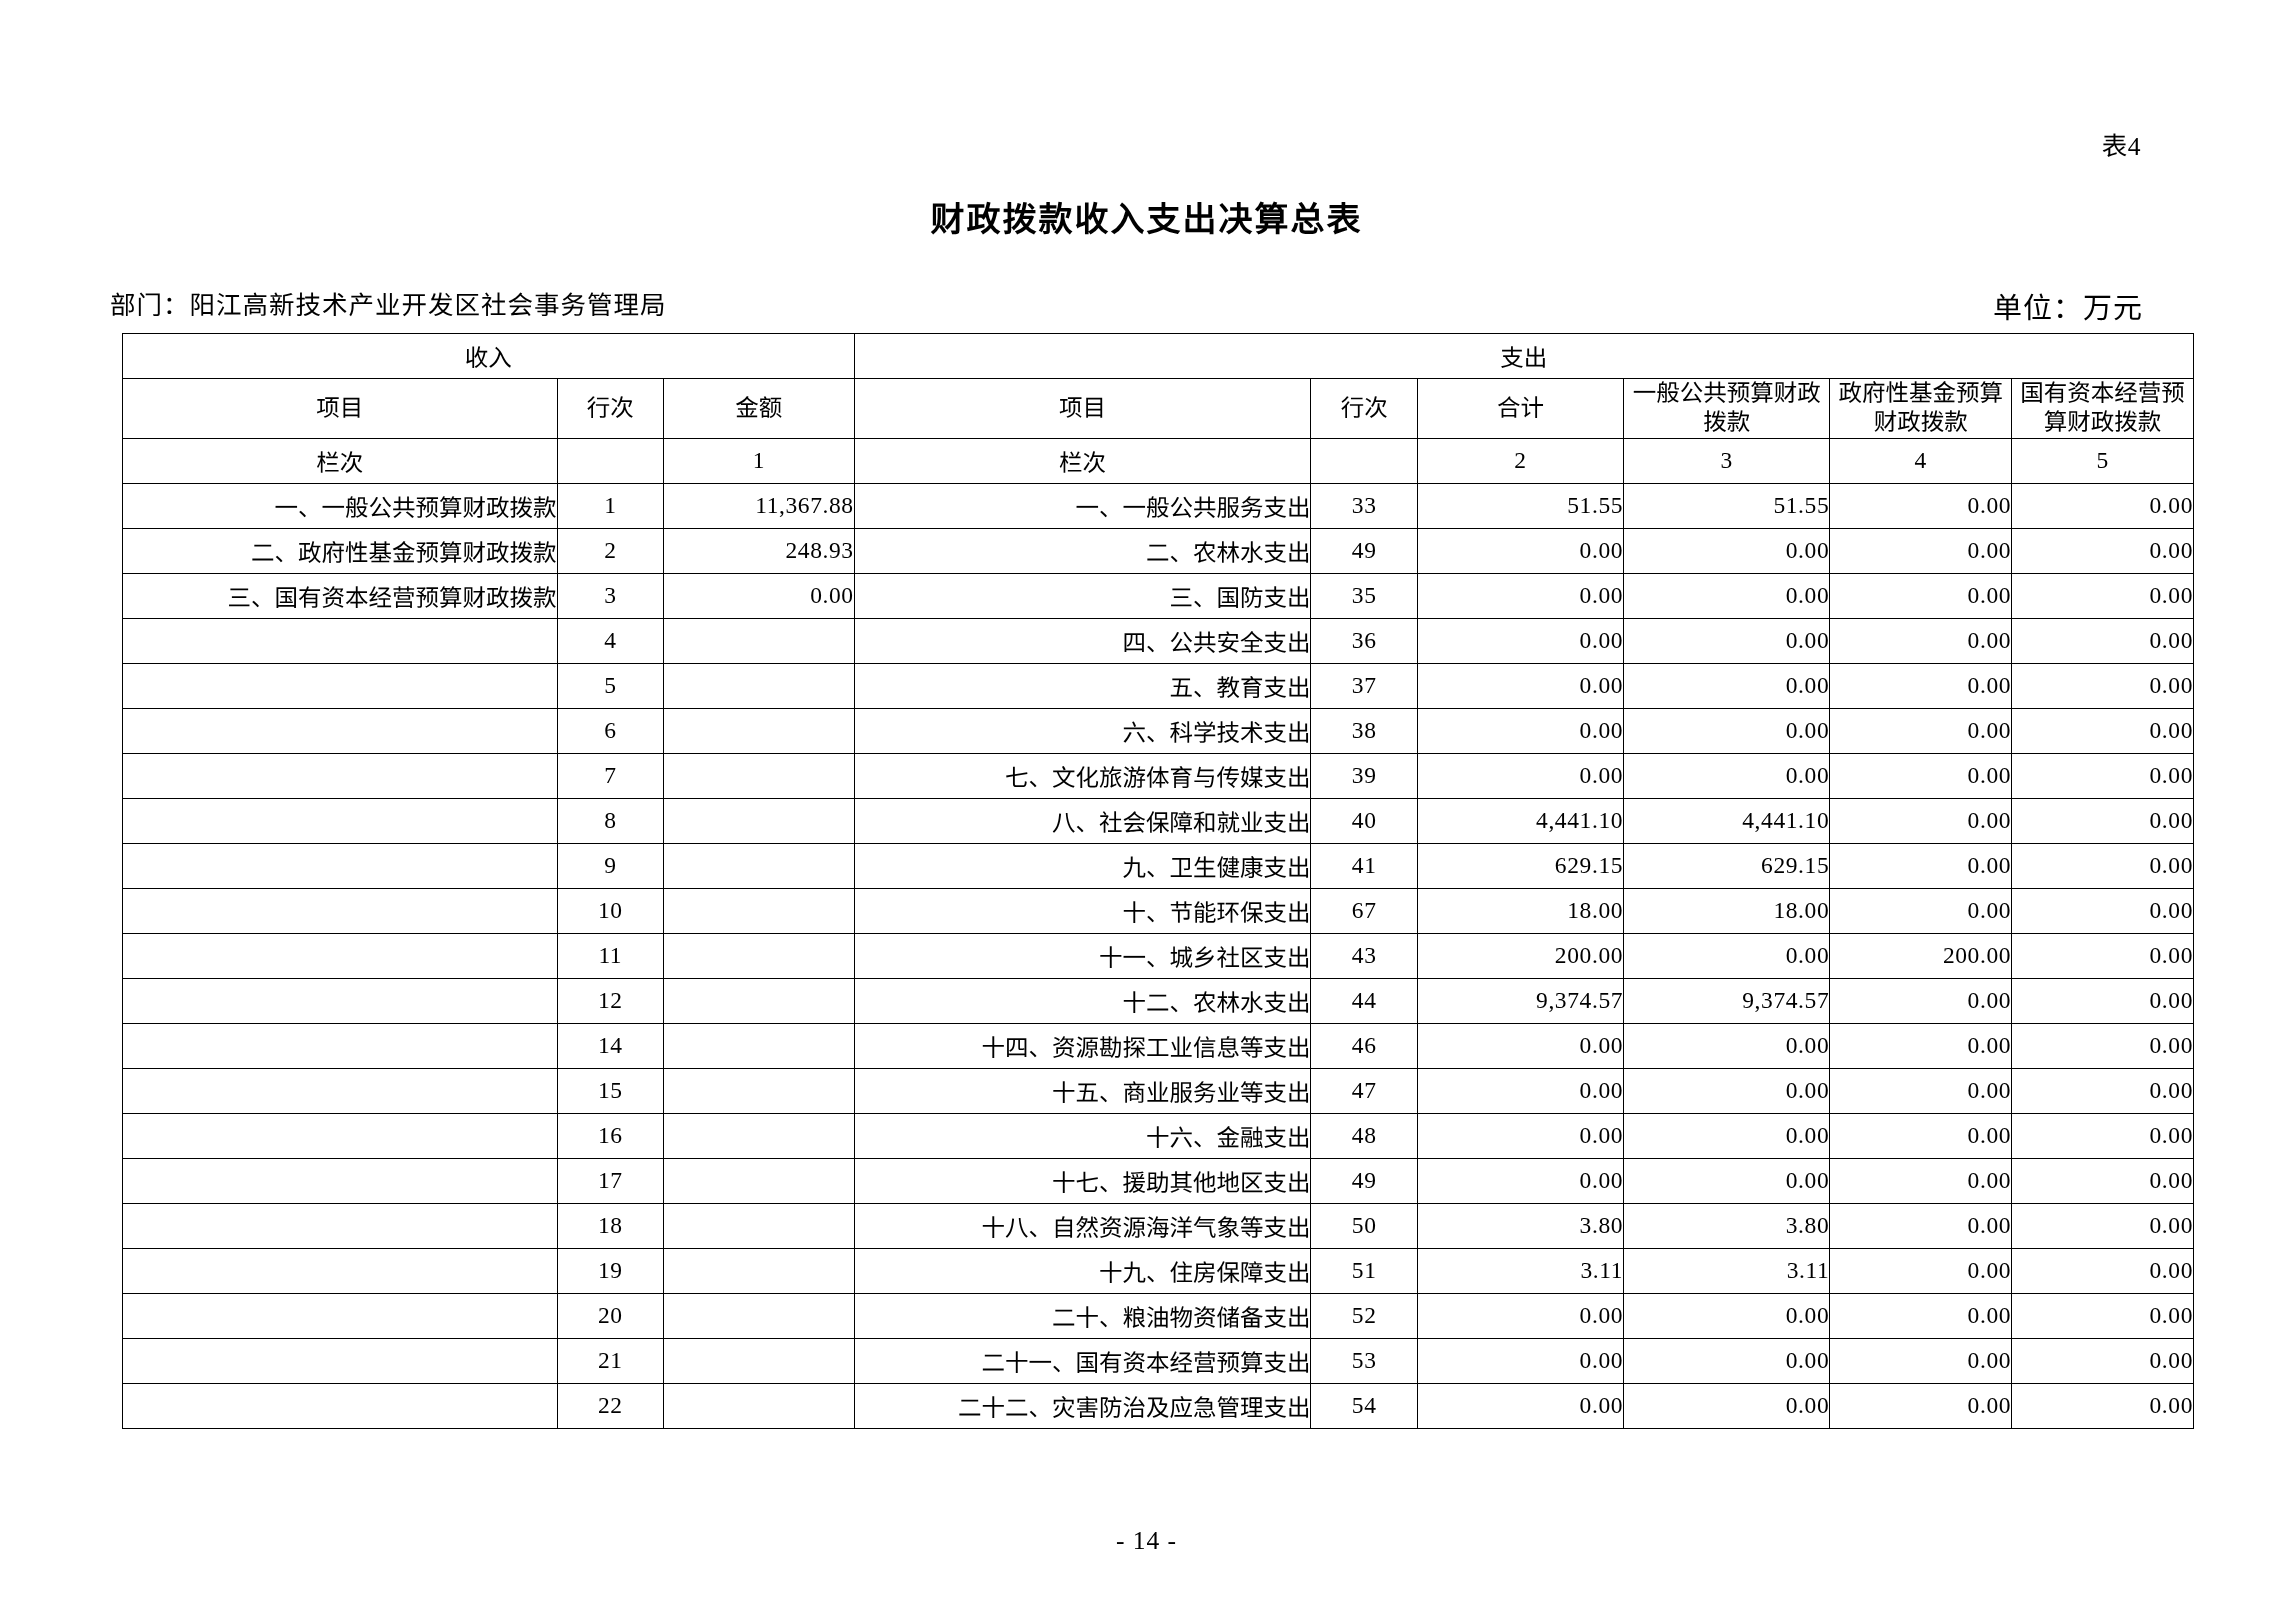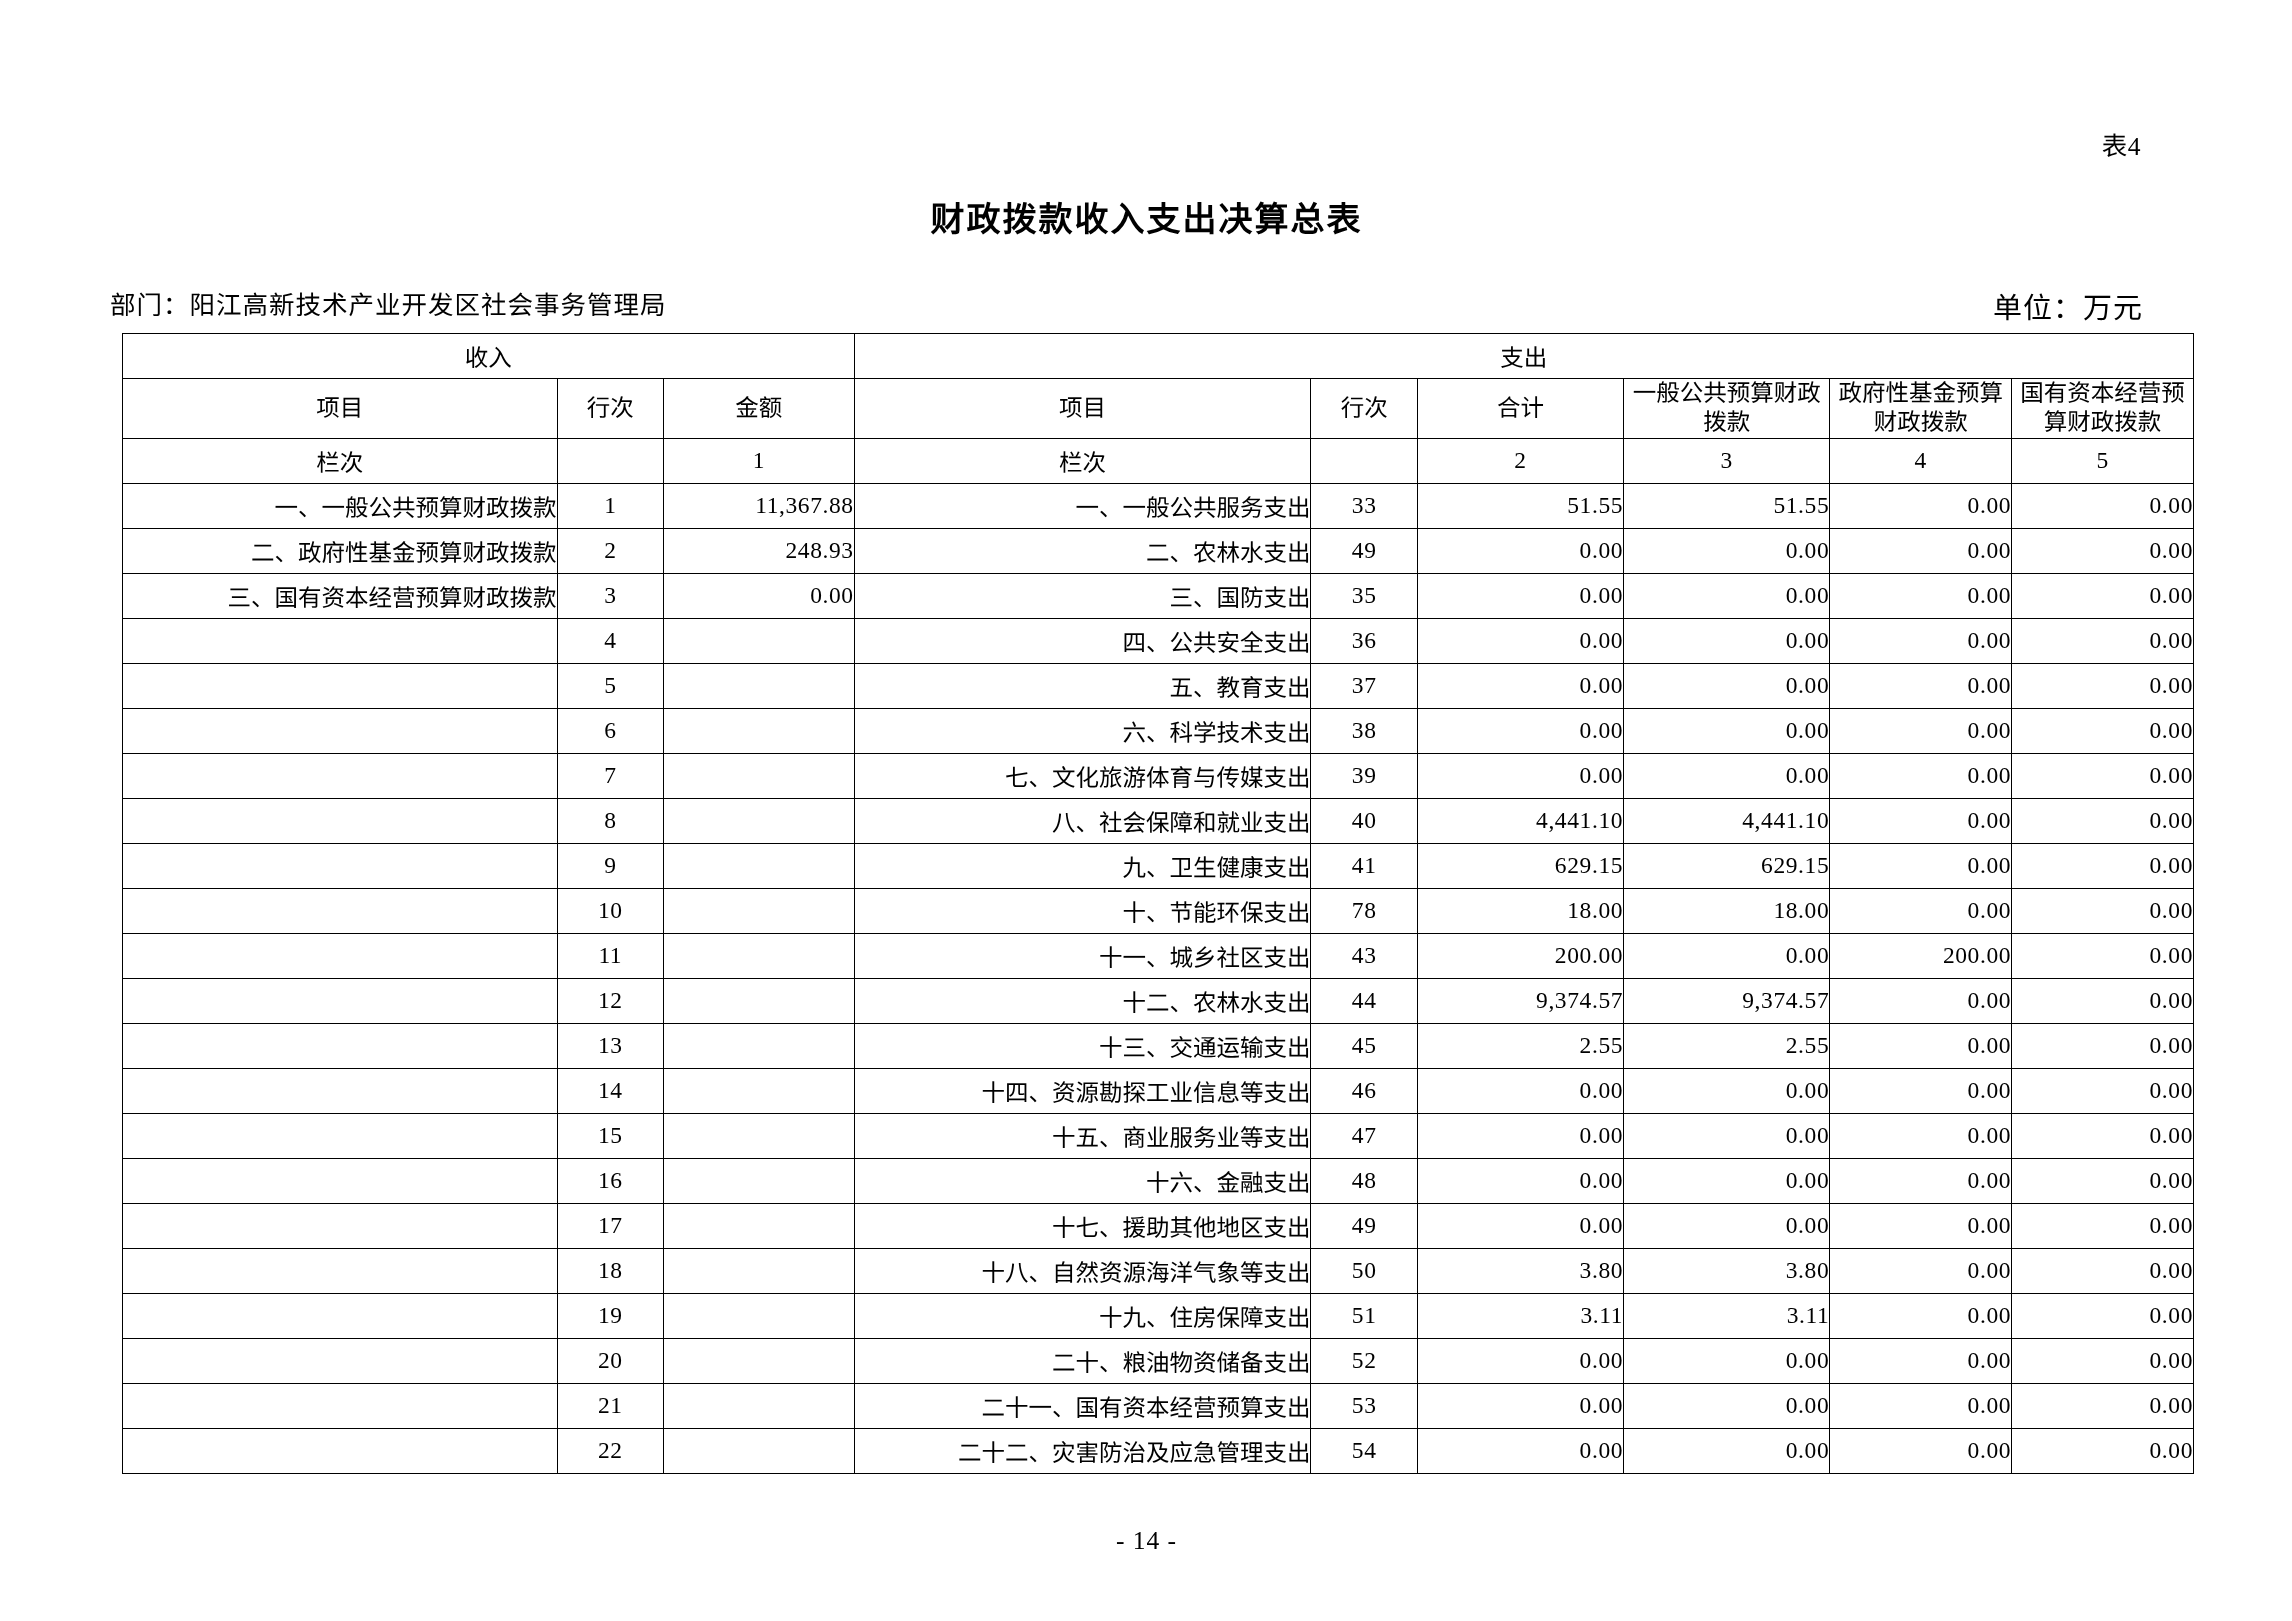--- a/index.html
+++ b/index.html
@@ -258,21 +258,21 @@
           <td class="c-right num">629.15</td>
           <td class="c-right num">629.15</td>
           <td class="c-right num">0.00</td>
           <td class="c-right num">0.00</td>
         </tr>
         <tr>
           <td class="rowlabel"></td>
           <td class="c-center num">10</td>
           <td class="c-right num"></td>
           <td class="rowlabel">十、节能环保支出</td>
-          <td class="c-center num">78</td>
+          <td class="c-center num">67</td>
           <td class="c-right num">18.00</td>
           <td class="c-right num">18.00</td>
           <td class="c-right num">0.00</td>
           <td class="c-right num">0.00</td>
         </tr>
         <tr>
           <td class="rowlabel"></td>
           <td class="c-center num">11</td>
           <td class="c-right num"></td>
           <td class="rowlabel">十一、城乡社区支出</td>
@@ -288,31 +288,20 @@
           <td class="c-right num"></td>
           <td class="rowlabel">十二、农林水支出</td>
           <td class="c-center num">44</td>
           <td class="c-right num">9,374.57</td>
           <td class="c-right num">9,374.57</td>
           <td class="c-right num">0.00</td>
           <td class="c-right num">0.00</td>
         </tr>
         <tr>
           <td class="rowlabel"></td>
-          <td class="c-center num">13</td>
-          <td class="c-right num"></td>
-          <td class="rowlabel">十三、交通运输支出</td>
-          <td class="c-center num">45</td>
-          <td class="c-right num">2.55</td>
-          <td class="c-right num">2.55</td>
-          <td class="c-right num">0.00</td>
-          <td class="c-right num">0.00</td>
-        </tr>
-        <tr>
-          <td class="rowlabel"></td>
           <td class="c-center num">14</td>
           <td class="c-right num"></td>
           <td class="rowlabel">十四、资源勘探工业信息等支出</td>
           <td class="c-center num">46</td>
           <td class="c-right num">0.00</td>
           <td class="c-right num">0.00</td>
           <td class="c-right num">0.00</td>
           <td class="c-right num">0.00</td>
         </tr>
         <tr>

